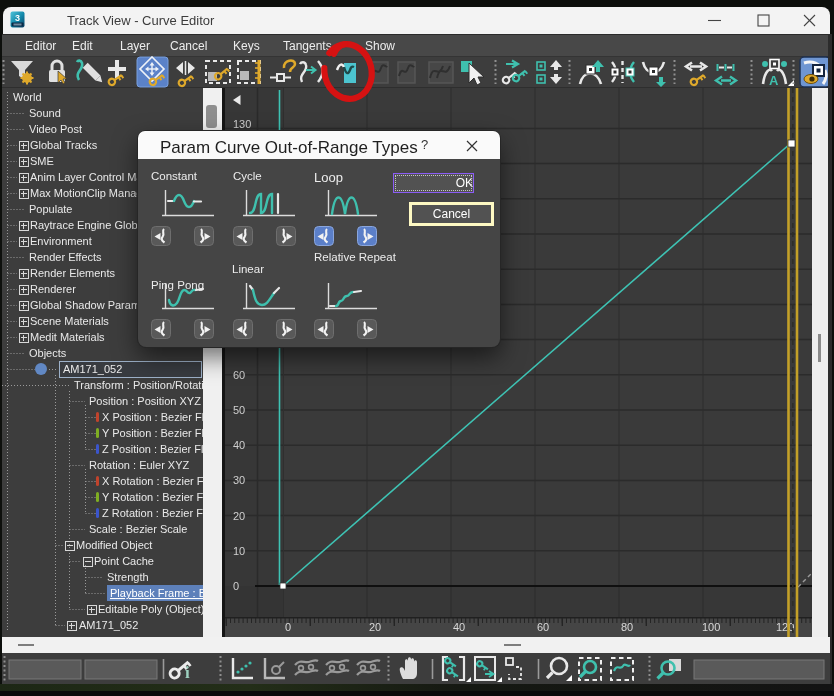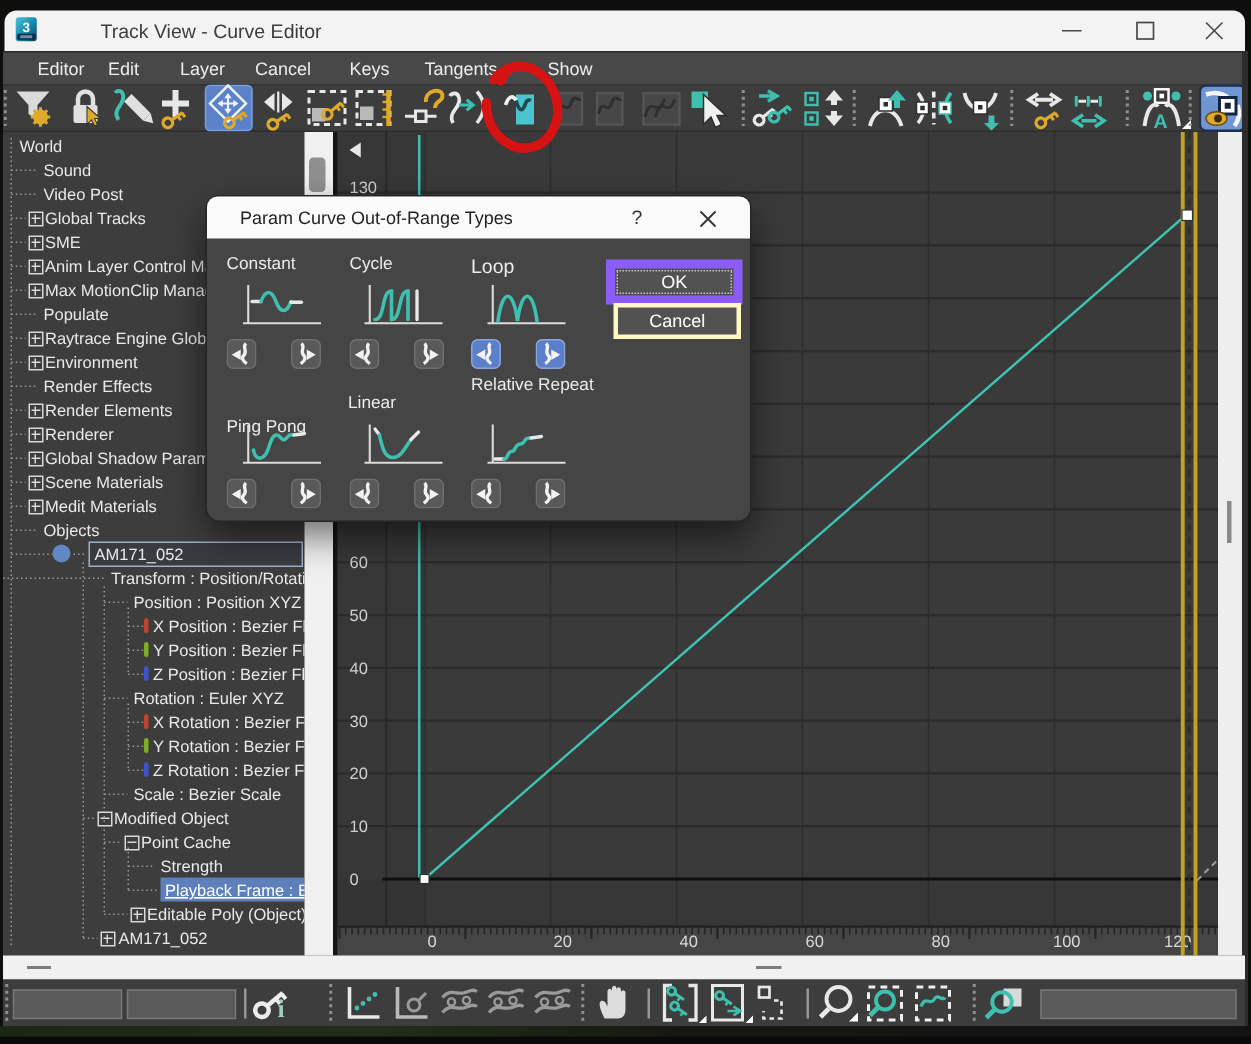--- a/index.html
+++ b/index.html
@@ -501,21 +501,21 @@
       <line x1="663.0" y1="20.0" x2="657.5" y2="25.5" stroke="#3fc0ae" stroke-width="3.2"></line>
     <rect x="694" y="7" width="130" height="19" fill="#5a5a5a" stroke="#787878" stroke-width="1"></rect>
     </svg>
 
   <div class="abs" style="left:0;top:684px;width:834px;height:8px;background:linear-gradient(90deg,#1d2715 0%,#232e18 30%,#151812 55%,#131313 100%);"></div>
   <div class="abs" style="left:0;top:691px;width:834px;height:5px;background:#0a0a0a;"></div>
 
   <div class="abs" id="dialog" style="left:138px;top:131px;width:362px;height:216px;border-radius:8px;
        box-shadow:0 0 0 1px #262626, 0 10px 24px rgba(0,0,0,0.55);background:#454545;">
     <div class="abs" style="left:0;top:0;width:362px;height:28px;background:#fafafa;border-radius:7px 7px 0 0;"></div>
-    <div class="abs" style="left:22px;top:7px;font-size:12px;color:#1f1f1f;">Param Curve Out-of-Range Types</div>
+    <div class="abs" style="left:22px;top:7px;font-size:17px;color:#1f1f1f;">Param Curve Out-of-Range Types</div>
     <div class="abs" style="left:283px;top:6px;font-size:13px;color:#333;">?</div>
     <svg class="abs" style="left:328px;top:9px;" width="12" height="12" viewBox="0 0 12 12">
         <path d="M1,1 L11,11 M11,1 L1,11" stroke="#333" stroke-width="1.2"></path>
       </svg>
     <div class="abs" style="left:13px;top:39px;font-size:11.5px;color:#ececec;">Constant</div>
     <div class="abs" style="left:95px;top:39px;font-size:11.5px;color:#ececec;">Cycle</div>
     <div class="abs" style="left:176px;top:39px;font-size:13px;color:#ececec;">Loop</div>
     <div class="abs" style="left:13px;top:148px;font-size:11.5px;color:#ececec;">Ping Pong</div>
     <div class="abs" style="left:94px;top:132px;font-size:11.5px;color:#ececec;">Linear</div>
     <div class="abs" style="left:176px;top:120px;font-size:11.5px;color:#ececec;">Relative Repeat</div>
@@ -604,21 +604,21 @@
     <svg class="abs" style="left:176px;top:188px;" width="20" height="20" viewBox="0 0 20 20">
         <rect x="0.5" y="0.5" width="19" height="19" rx="4" fill="#595959" stroke="#6e6e6e" stroke-width="1"></rect>
         <path d="M13,3 C10,5.5 14.5,8 11.5,11 C10,12.5 10.5,14.5 13.5,16.5" stroke="#f2f2f2" stroke-width="2.2" fill="none"></path>
         <path d="M9.5,7 L3.5,10.5 L9.5,14 Z" fill="#f2f2f2"></path>
       </svg>
     <svg class="abs" style="left:219px;top:188px;" width="20" height="20" viewBox="0 0 20 20">
         <rect x="0.5" y="0.5" width="19" height="19" rx="4" fill="#595959" stroke="#6e6e6e" stroke-width="1"></rect>
         <path d="M7,3 C10,5.5 5.5,8 8.5,11 C10,12.5 9.5,14.5 6.5,16.5" stroke="#f2f2f2" stroke-width="2.2" fill="none"></path>
         <path d="M10.5,7 L16.5,10.5 L10.5,14 Z" fill="#f2f2f2"></path>
       </svg>
-    <div class="abs" style="left:266px;top:42px;width:79px;height:18px;background:#525252;border:6px solid #8b5cf6;font-size:12px;color:#fff;text-align:center;line-height:18px;">OK<div class="abs" style="left:1px;top:1px;width:75px;height:14px;border:1px dotted #c5c5c5;"></div></div>
+    <div class="abs" style="left:255px;top:42px;width:79px;height:18px;background:#525252;border:1px solid #8b5cf6;font-size:12px;color:#fff;text-align:right;line-height:18px;">OK<div class="abs" style="left:1px;top:1px;width:75px;height:14px;border:1px dotted #c5c5c5;"></div></div>
     <div class="abs" style="left:271px;top:71px;width:79px;height:18px;background:#525252;border:3px solid #fef9c3;font-size:12px;color:#fff;text-align:center;line-height:18px;">Cancel</div>
   </div>
 
   <svg class="abs" style="left:310px;top:30px;" width="90" height="85" viewBox="0 0 90 85">
     <ellipse cx="38" cy="41.5" rx="23.5" ry="27.5" fill="none" stroke="#d61212" stroke-width="6.2" stroke-linecap="round" stroke-dasharray="146 16" stroke-dashoffset="-105" transform="rotate(-14 38 41.5)"></ellipse>
     <path d="M35,14 C30,15 26,19 24,24" fill="none" stroke="#d61212" stroke-width="6" stroke-linecap="round"></path>
   </svg>
 
 </div>
 

